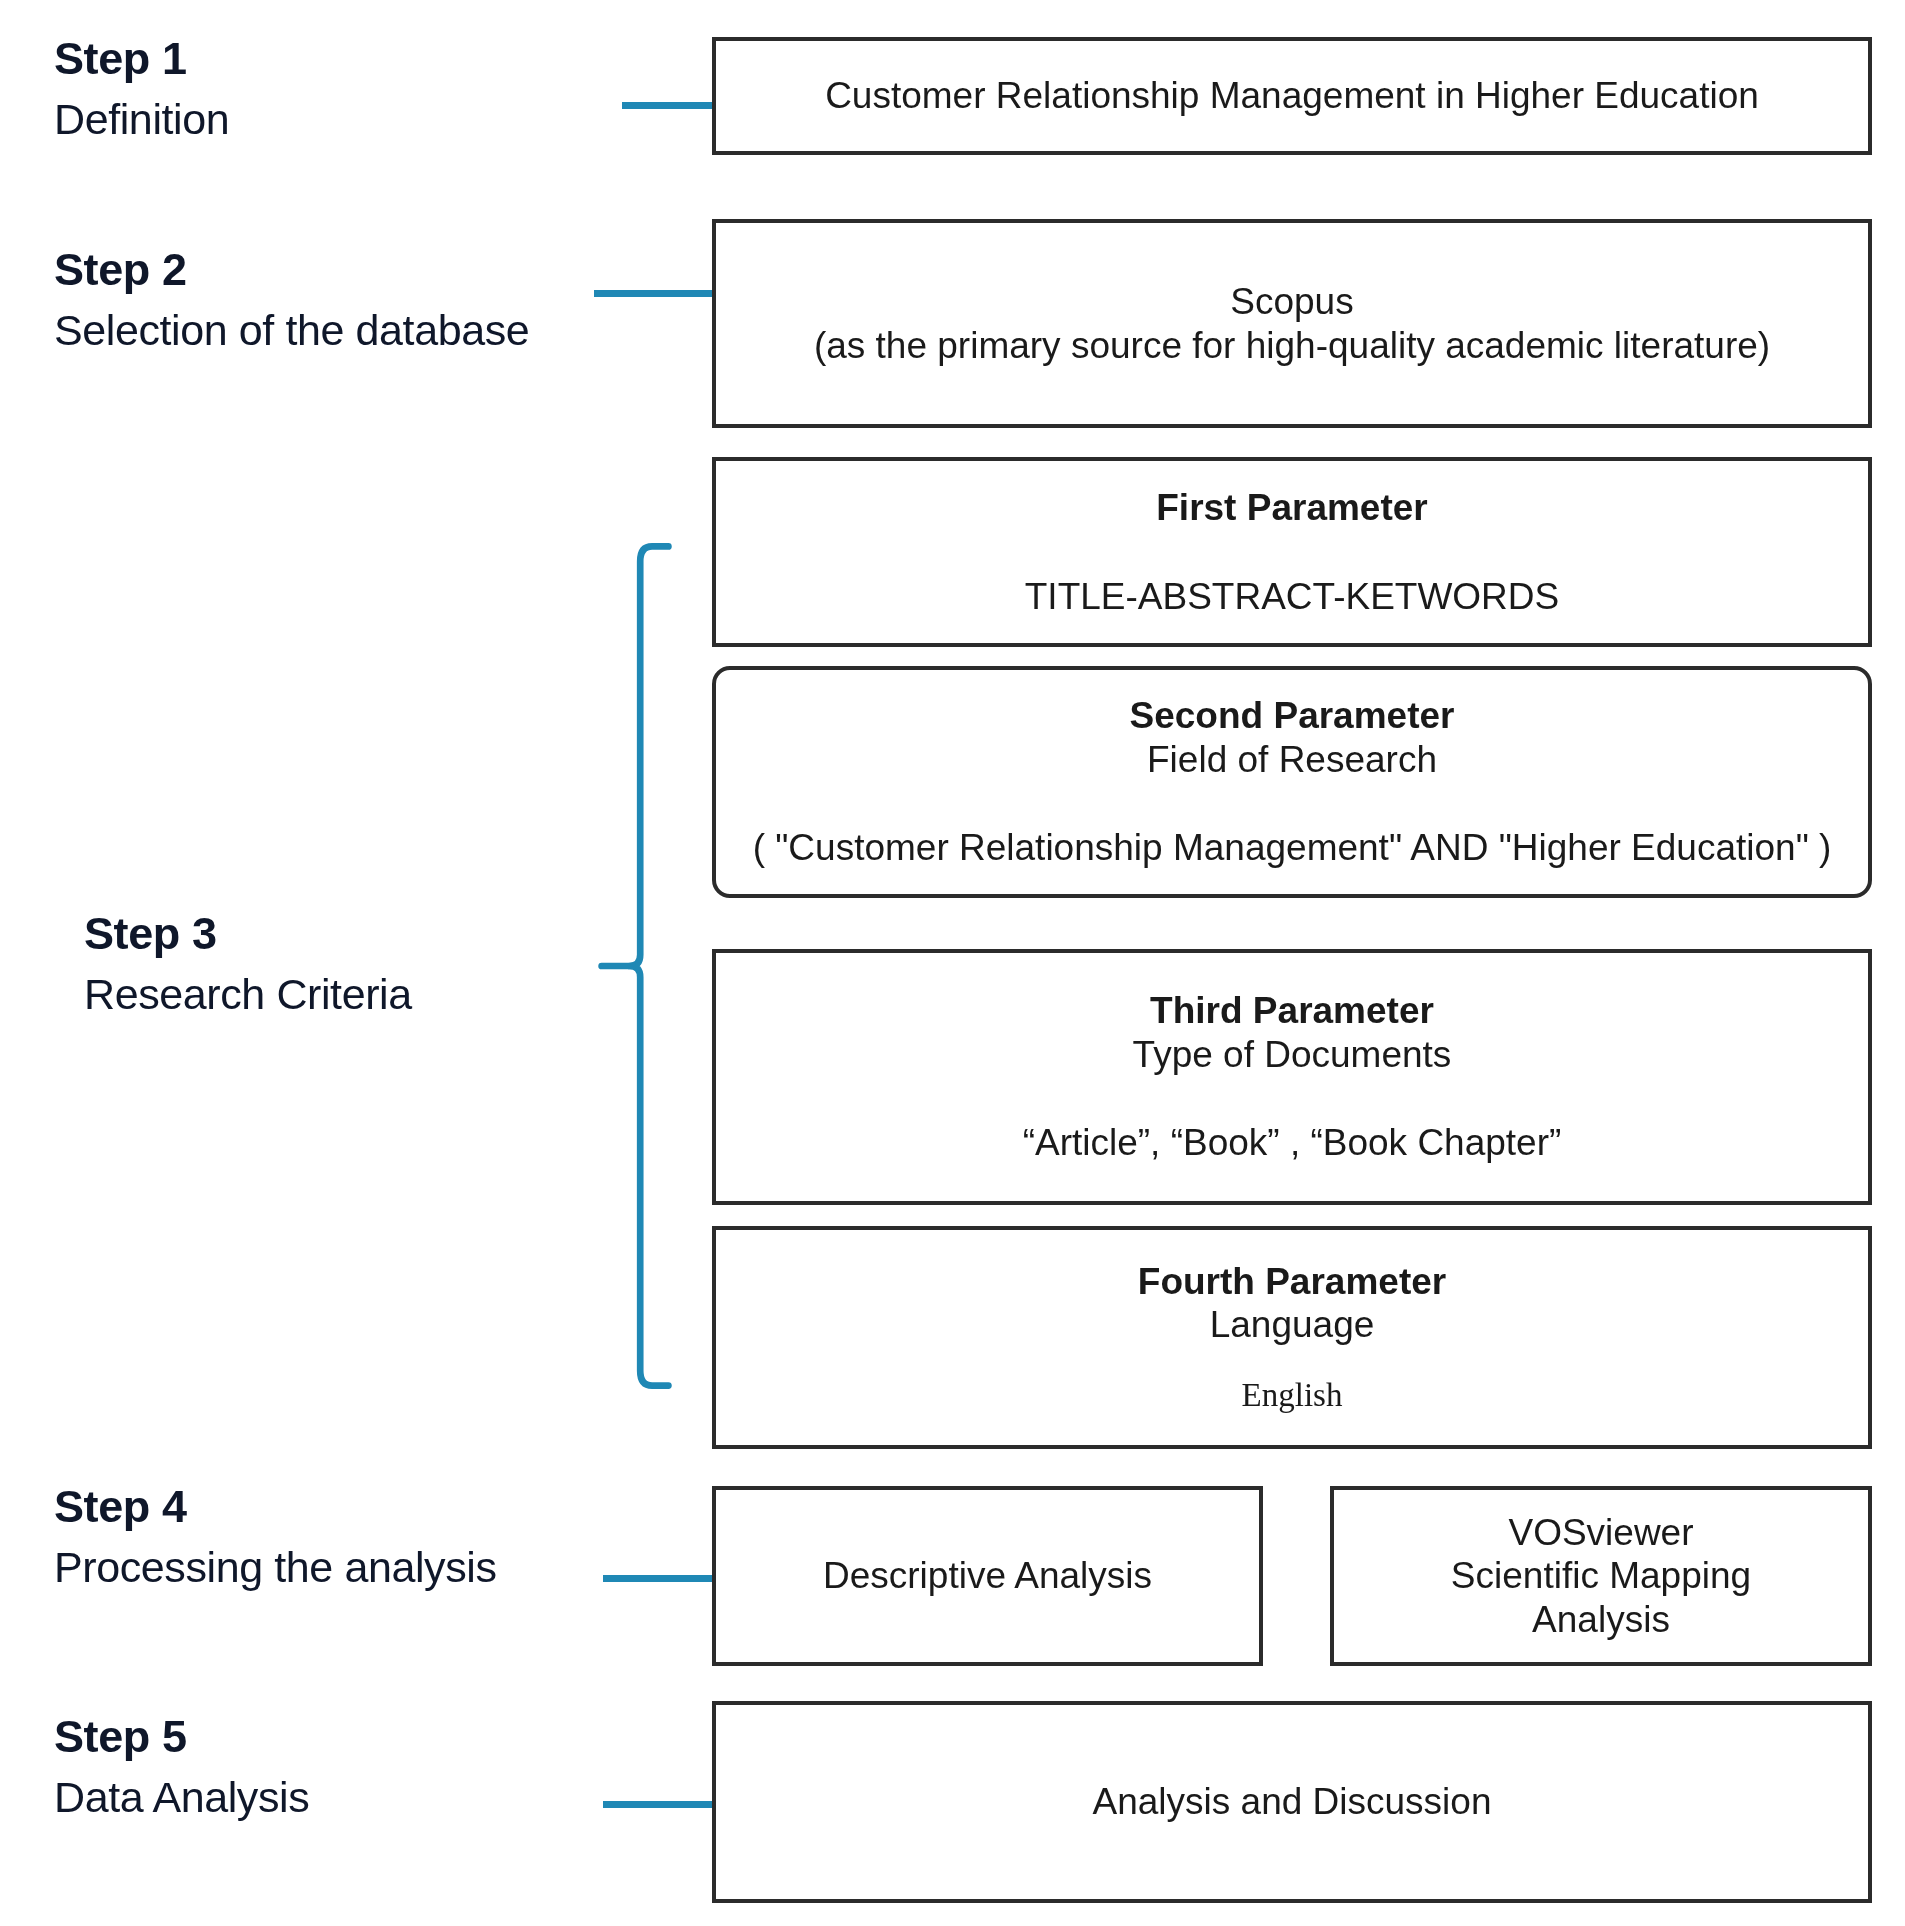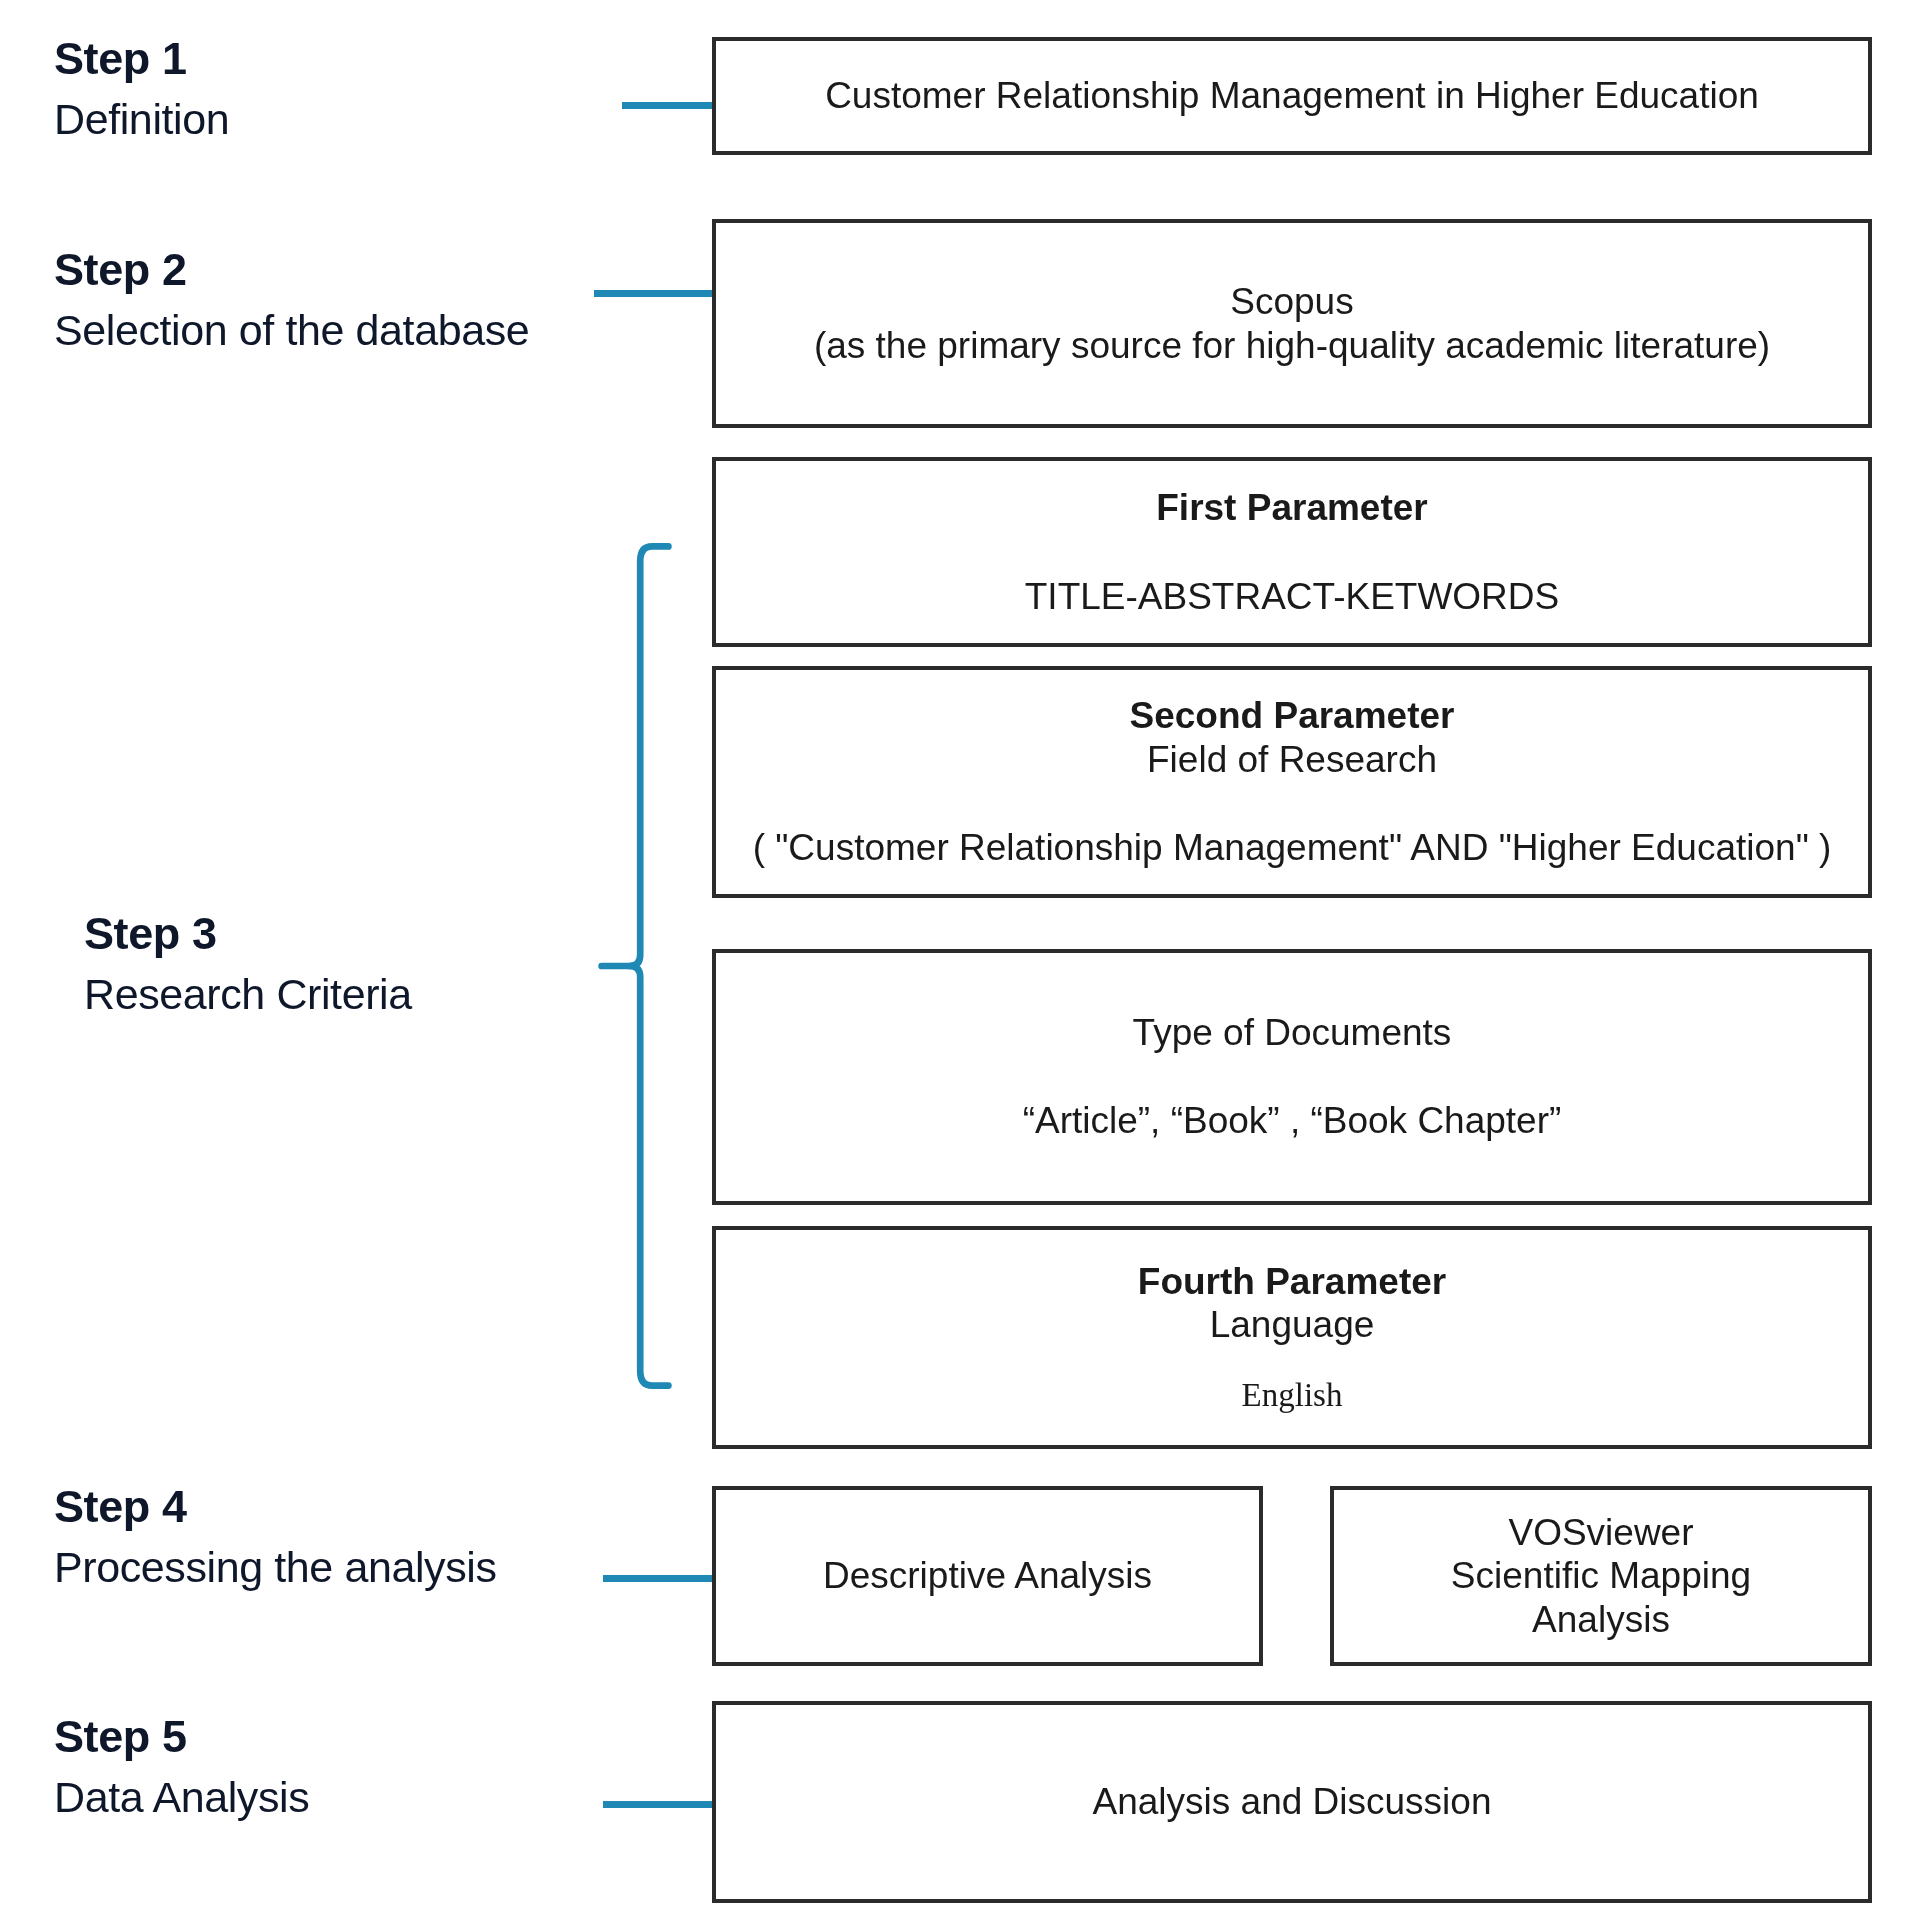--- a/index.html
+++ b/index.html
@@ -129,27 +129,28 @@
       <path d="M 100 10 L 78 10 Q 62 10 62 30 L 62 560 Q 62 575 48 575 Q 62 575 62 590 L 62 1120 Q 62 1140 78 1140 L 100 1140" stroke="#1f88b5" stroke-width="9" stroke-linecap="round" stroke-linejoin="round" fill="none"></path>
       <path d="M 10 575 L 52 575" stroke="#1f88b5" stroke-width="9" stroke-linecap="round" fill="none"></path>
     </svg>
   </div>
 
   <div class="box" style="left:712px; top:457px; width:1160px; height:190px;">
     <span class="line bold">First Parameter</span>
     <span class="line gap-above">TITLE-ABSTRACT-KETWORDS</span>
   </div>
 
-  <div class="box" style="left:712px; top:666px; width:1160px; height:232px;">
+  <div class="box" style="left:712px; top:666px; width:1160px; height:232px;border-radius:18px;">
     <span class="line bold tight">Second Parameter</span>
     <span class="line tight">Field of Research</span>
     <span class="line gap-above">( "Customer Relationship Management" AND "Higher Education" )</span>
   </div>
 
   <div class="box" style="left:712px; top:949px; width:1160px; height:256px;">
+    <span class="line bold tight">Third Parameter</span>
     <span class="line tight">Type of Documents</span>
     <span class="line gap-above">“Article”, “Book” , “Book Chapter”</span>
   </div>
 
   <div class="box" style="left:712px; top:1226px; width:1160px; height:223px;">
     <span class="line bold tight">Fourth Parameter</span>
     <span class="line tight">Language</span>
     <span class="line small" style="margin-top:28px;font-family:Liberation Serif, serif;">English</span>
   </div>
 

